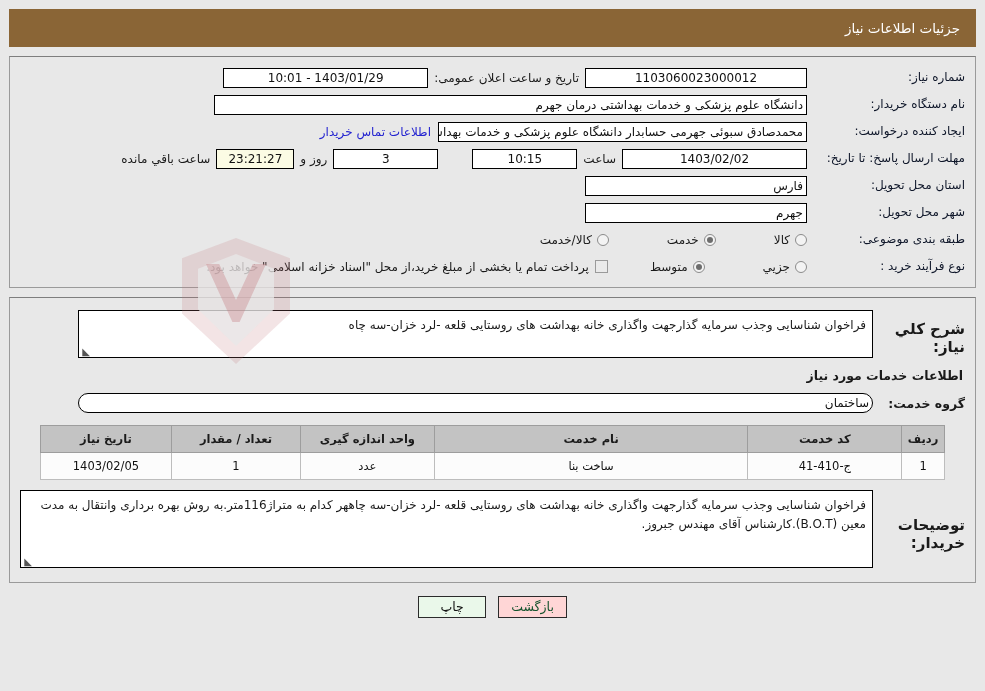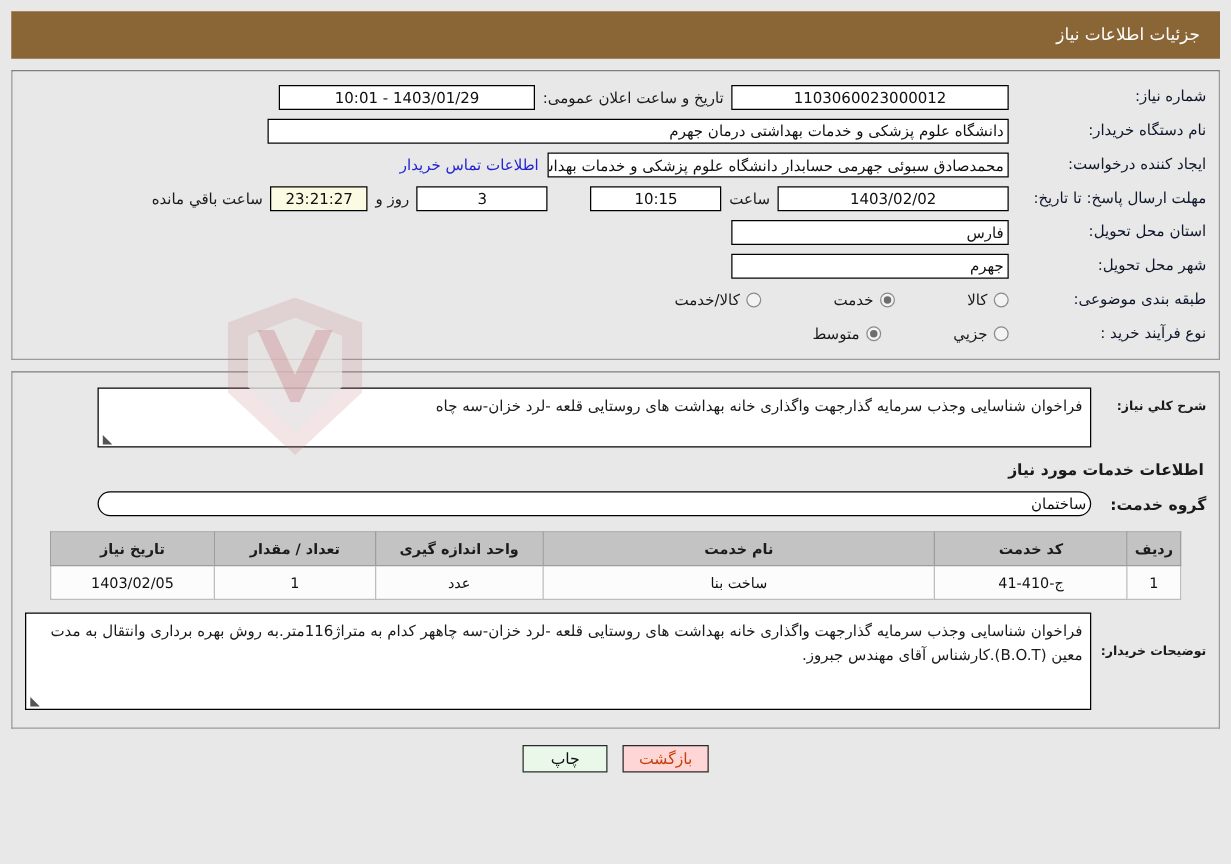--- a/index.html
+++ b/index.html
@@ -210,21 +210,21 @@
   .ta-row {
     display: flex;
     align-items: flex-start;
     margin-bottom: 4px;
   }
   .ta-lbl {
     flex: 0 0 auto;
     width: 86px;
     text-align: right;
     font-weight: bold;
-    font-size: 10px;
+    font-size: 15px;
     padding-left: 6px;
     padding-top: 10px;
   }
   .ta {
     border: 1px solid #000;
     background: #fff;
     box-sizing: border-box;
     padding: 5px 6px 2px 6px;
     font-size: 12px;
     line-height: 1.55;
@@ -313,21 +313,21 @@
     border: 1px solid #2b2b2b;
     height: 22px;
     line-height: 20px;
     min-width: 68px;
     text-align: center;
     font-size: 12.5px;
     padding: 0 12px;
     box-sizing: border-box;
     cursor: pointer;
   }
-  .btn.back  { background: #ffd6d6; color: #c2410c; }
+  .btn.back  { background: #ffd6d6; color: #14532d; }
   .btn.print { background: #eaf8ea; color: #111; }
 </style>
 </head>
 <body>
 
 <div id="watermark">
   <div class="wm-shield"></div>
   <div class="wm-shield-inner"></div>
   <div class="wm-v"></div>
 </div>
@@ -400,20 +400,24 @@
       <div class="lbl w-main">نوع فرآیند خرید :</div>
       <div class="radio-grp">
         <div class="radio-item">
           <span class="radio"></span>
           <span class="radio-lbl">جزیي</span>
         </div>
         <div class="radio-item">
           <span class="radio on"></span>
           <span class="radio-lbl">متوسط</span>
         </div>
+      </div>
+      <div class="chk-item">
+        <span class="chk"></span>
+        <span class="chk-lbl">پرداخت تمام یا بخشی از مبلغ خرید،از محل "اسناد خزانه اسلامی" خواهد بود.</span>
       </div>
     </div>
 
   </div>
 
   <div class="panel sec-body">
 
     <div class="ta-row">
       <div class="ta-lbl">شرح کلي نیاز:</div>
       <div class="ta desc">

